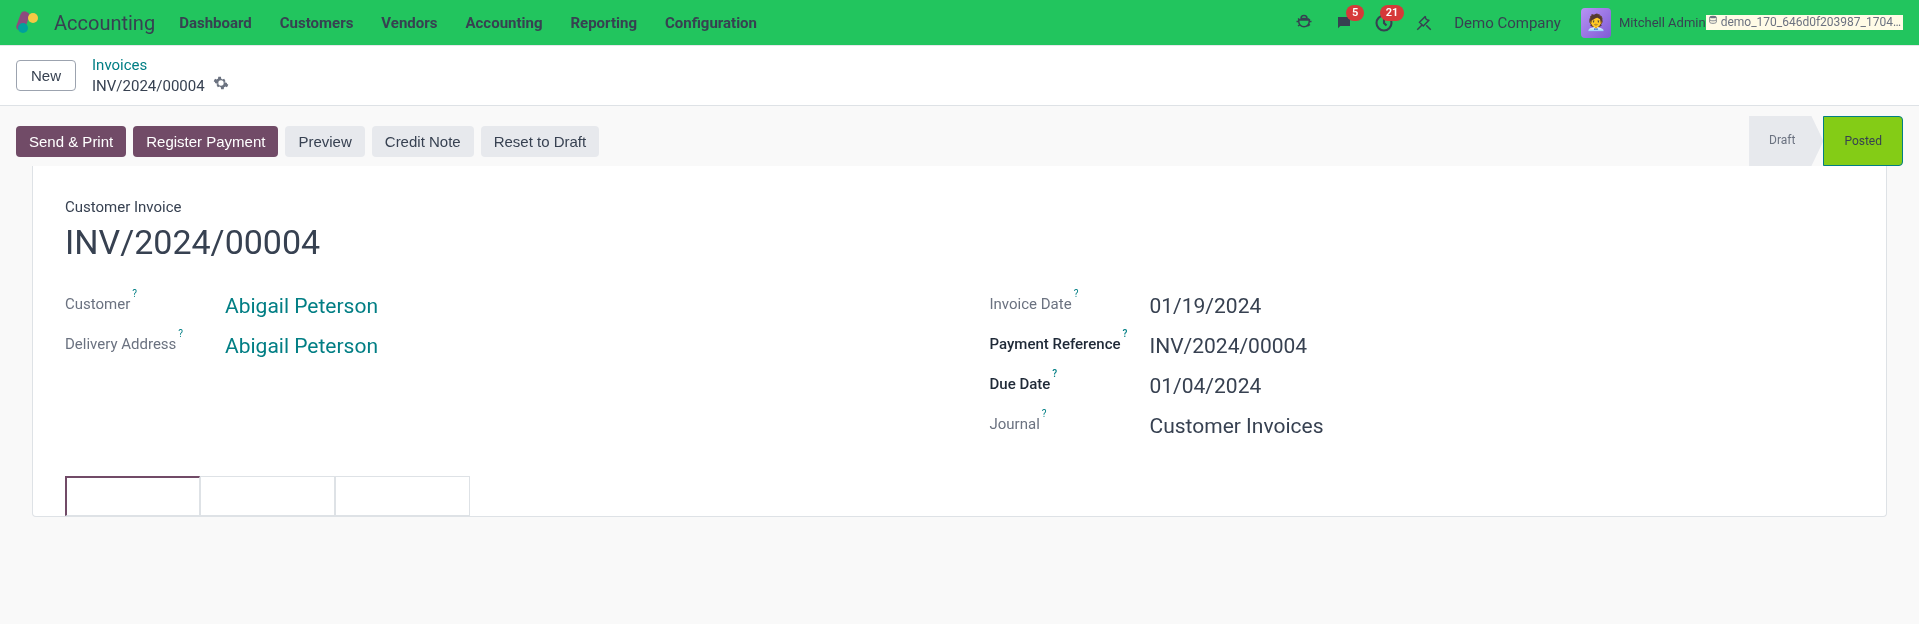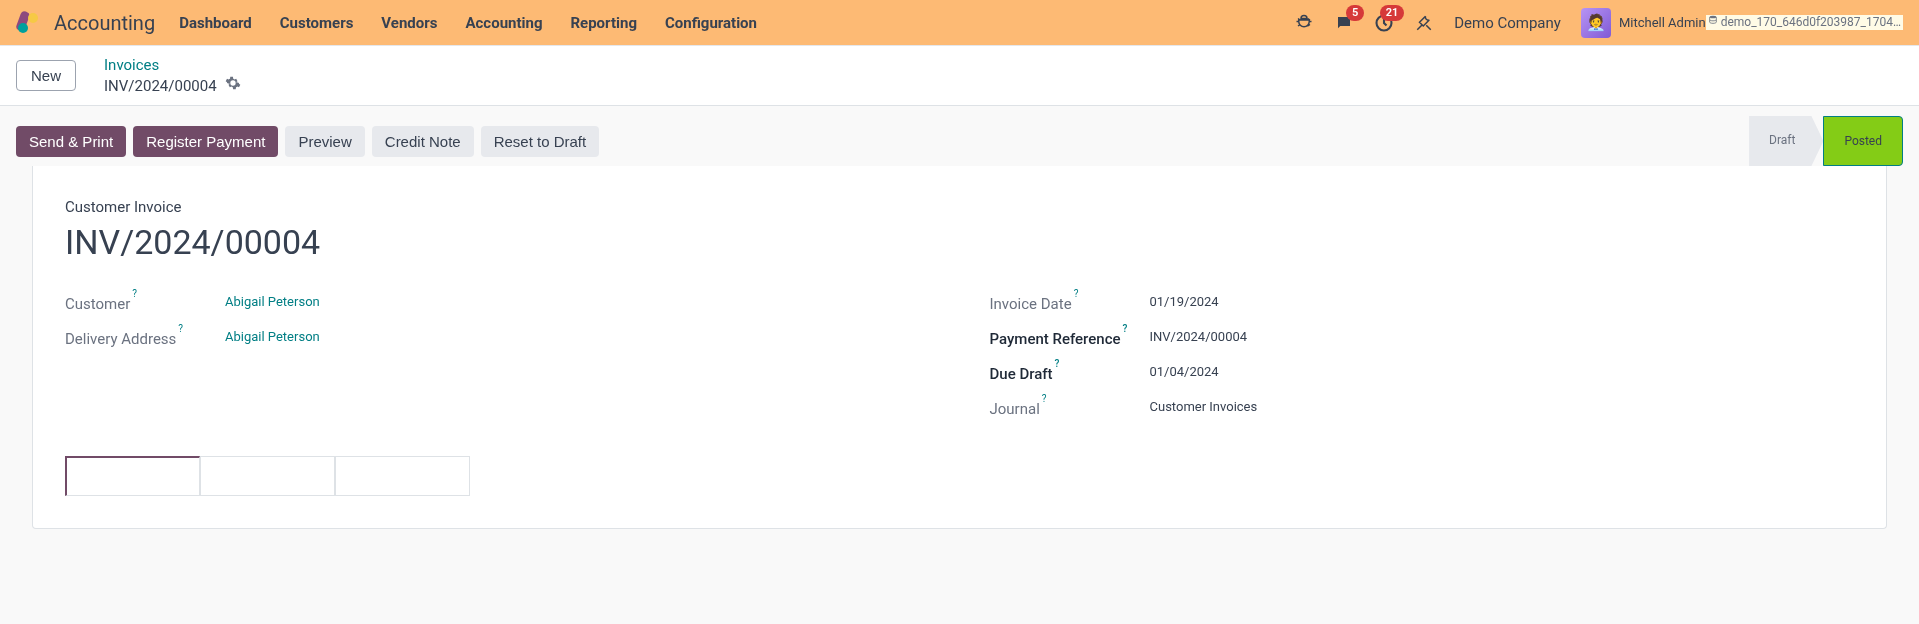--- a/index.html
+++ b/index.html
@@ -1,36 +1,36 @@
 <!DOCTYPE html>
 <html><head>
   <meta charset="utf-8">
   <style>
     * { margin: 0; padding: 0; box-sizing: border-box; }
     body { font-family: -apple-system, BlinkMacSystemFont, "Segoe UI", Roboto, sans-serif; background: #f9f9f9; color: #374151; }
     
     
-    .navbar { display: flex; align-items: center; height: 46px; background: #fdba74; border-bottom: 1px solid #e5e7eb; padding: 0 16px; }
+    .navbar { display: flex; align-items: center; height: 46px; background: #22c55e; border-bottom: 1px solid #e5e7eb; padding: 0 16px; }
     .navbar-logo { width: 24px; height: 24px; margin-right: 14px; display: flex; align-items: center; justify-content: center; }
     .navbar-app { font-size: 20px; color: #374151; font-weight: 400; margin-right: 24px; }
     .navbar-menu { display: flex; gap: 28px; flex: 1; }
     .navbar-menu-item { font-size: 15px; color: #374151; cursor: pointer; font-weight: bold; }
     .navbar-right { display: flex; align-items: center; gap: 20px; }
     .navbar-icon { position: relative; width: 20px; height: 20px; cursor: pointer; color: #374151; display: flex; align-items: center; justify-content: center; }
     .badge { position: absolute; top: -8px; right: -10px; background: #d63939; color: #fff; font-size: 11px; font-weight: 600; border-radius: 10px; padding: 1px 6px; line-height: 14px; }
     .navbar-company { font-size: 15px; color: #374151; cursor: pointer; }
     .navbar-user { display: flex; align-items: center; gap: 8px; cursor: pointer; }
     .avatar { width: 30px; height: 30px; border-radius: 4px; background: linear-gradient(135deg,#b794f4,#805ad5); display: flex; align-items: center; justify-content: center; font-size: 16px; }
     .user-info { display: flex; flex-direction: row; }
     .user-name { font-size: 13px; color: #374151; line-height: 15px; }
     .user-db { font-size: 12px; color: #6b7280; line-height: 14px; background: #fffbe6; padding: 0 2px; display: flex; align-items: flex-start; gap: 3px; }
     
     
     .breadcrumb-bar { display: flex; align-items: center; height: 60px; background: #fff; padding: 0 16px; border-bottom: 1px solid #dee2e6; }
-    .new-btn { border: 1px solid #9ca3af; background: #fff; color: #374151; font-size: 15px; padding: 6px 14px; border-radius: 4px; cursor: pointer; margin-right: 28px; }
+    .new-btn { border: 1px solid #9ca3af; background: #fff; color: #374151; font-size: 15px; padding: 6px 14px; border-radius: 4px; cursor: pointer; margin-right: 16px; }
     .breadcrumb-col { display: flex; flex-direction: column; }
     .breadcrumb-link { font-size: 15px; color: #017e84; cursor: pointer; line-height: 20px; }
     .breadcrumb-current { font-size: 15px; color: #374151; display: flex; align-items: center; gap: 8px; line-height: 22px; }
     .gear-icon { cursor: pointer; color: #6b7280; }
     .breadcrumb-spacer { flex: 1; }
     .pager { display: flex; align-items: center; gap: 10px; }
     .bookmark-icon { color: #6b7280; cursor: pointer; }
     .pager-text { font-size: 15px; color: #374151; margin: 0 10px; }
     .pager-btn { width: 34px; height: 34px; background: #eef0f2; border: none; cursor: pointer; display: flex; align-items: center; justify-content: center; color: #374151; }
     
@@ -39,29 +39,29 @@
     .action-bar { display: flex; align-items: center; gap: 7px; }
     .btn-primary { background: #714b67; color: #fff; border: none; font-size: 15px; padding: 7px 13px; border-radius: 4px; cursor: pointer; }
     .btn-secondary { background: #e7e9ed; color: #374151; border: none; font-size: 15px; padding: 7px 13px; border-radius: 4px; cursor: pointer; }
     .action-spacer { flex: 1; }
     .status-pills { display: flex; }
     .status-pill { position: relative; font-size: 12px; padding: 17px 20px; background: #e7e9ed; color: #6b7280; }
     .status-pill.active { background: #84cc16; color: #374151; border: 1px solid #017e84; border-radius: 0 4px 4px 0; }
     .status-pill.first { clip-path: polygon(0 0, calc(100% - 12px) 0, 100% 50%, calc(100% - 12px) 100%, 0 100%); padding-right: 28px; }
     
     
-    .form-sheet { background: #fff; border: 1px solid #dee2e6; border-top: none; margin: 0 16px; padding: 32px 32px 32px; border-radius: 0 0 4px 4px; }
+    .form-sheet { background: #fff; border: 1px solid #dee2e6; border-top: none; margin: 0 16px; padding: 32px 32px 0; border-radius: 0 0 4px 4px; }
     .form-label-sm { font-size: 15px; color: #374151; }
     .form-title { font-size: 34px; color: #374151; margin-top: 6px; margin-bottom: 24px; font-weight: 400; }
     .form-grid { display: grid; grid-template-columns: 1fr 1fr; gap: 0 60px; }
     .form-row { display: flex; padding: 8px 0; }
     .field-label { width: 160px; font-size: 15px; color: #6b7280; position: relative; }
     .field-label.strong { color: #1f2937; font-weight: 500; }
     .help-sup { font-size: 10px; color: #017e84; position: relative; top: -6px; left: 2px; }
-    .field-value { font-size: 13px; color: #374151; }
+    .field-value { font-size: 21px; color: #374151; }
     .link-value { color: #017e84; cursor: pointer; }
     .tab-placeholder { margin-top: 30px; display: flex; gap: 0; }
     .tab-ph { width: 135px; height: 40px; border: 1px solid #dee2e6; background: #fff; }
     .tab-ph.first { border-left: 2px solid #714b67; border-top: 2px solid #714b67; }
   </style>
 </head>
 <body>
 
 <div class="navbar">
   <div class="navbar-logo">
@@ -171,21 +171,21 @@
       <div>
         <div class="form-row">
           <div class="field-label"><span>Invoice Date</span><sup class="help-sup">?</sup></div>
           <div class="field-value">01/19/2024</div>
         </div>
         <div class="form-row">
           <div class="field-label strong"><span>Payment Reference</span><sup class="help-sup">?</sup></div>
           <div class="field-value">INV/2024/00004</div>
         </div>
         <div class="form-row">
-          <div class="field-label strong"><span>Due Draft</span><sup class="help-sup">?</sup></div>
+          <div class="field-label strong"><span>Due Date</span><sup class="help-sup">?</sup></div>
           <div class="field-value">01/04/2024</div>
         </div>
         <div class="form-row">
           <div class="field-label"><span>Journal</span><sup class="help-sup">?</sup></div>
           <div class="field-value">Customer Invoices</div>
         </div>
       </div>
     </div>
 
     <div class="tab-placeholder">

